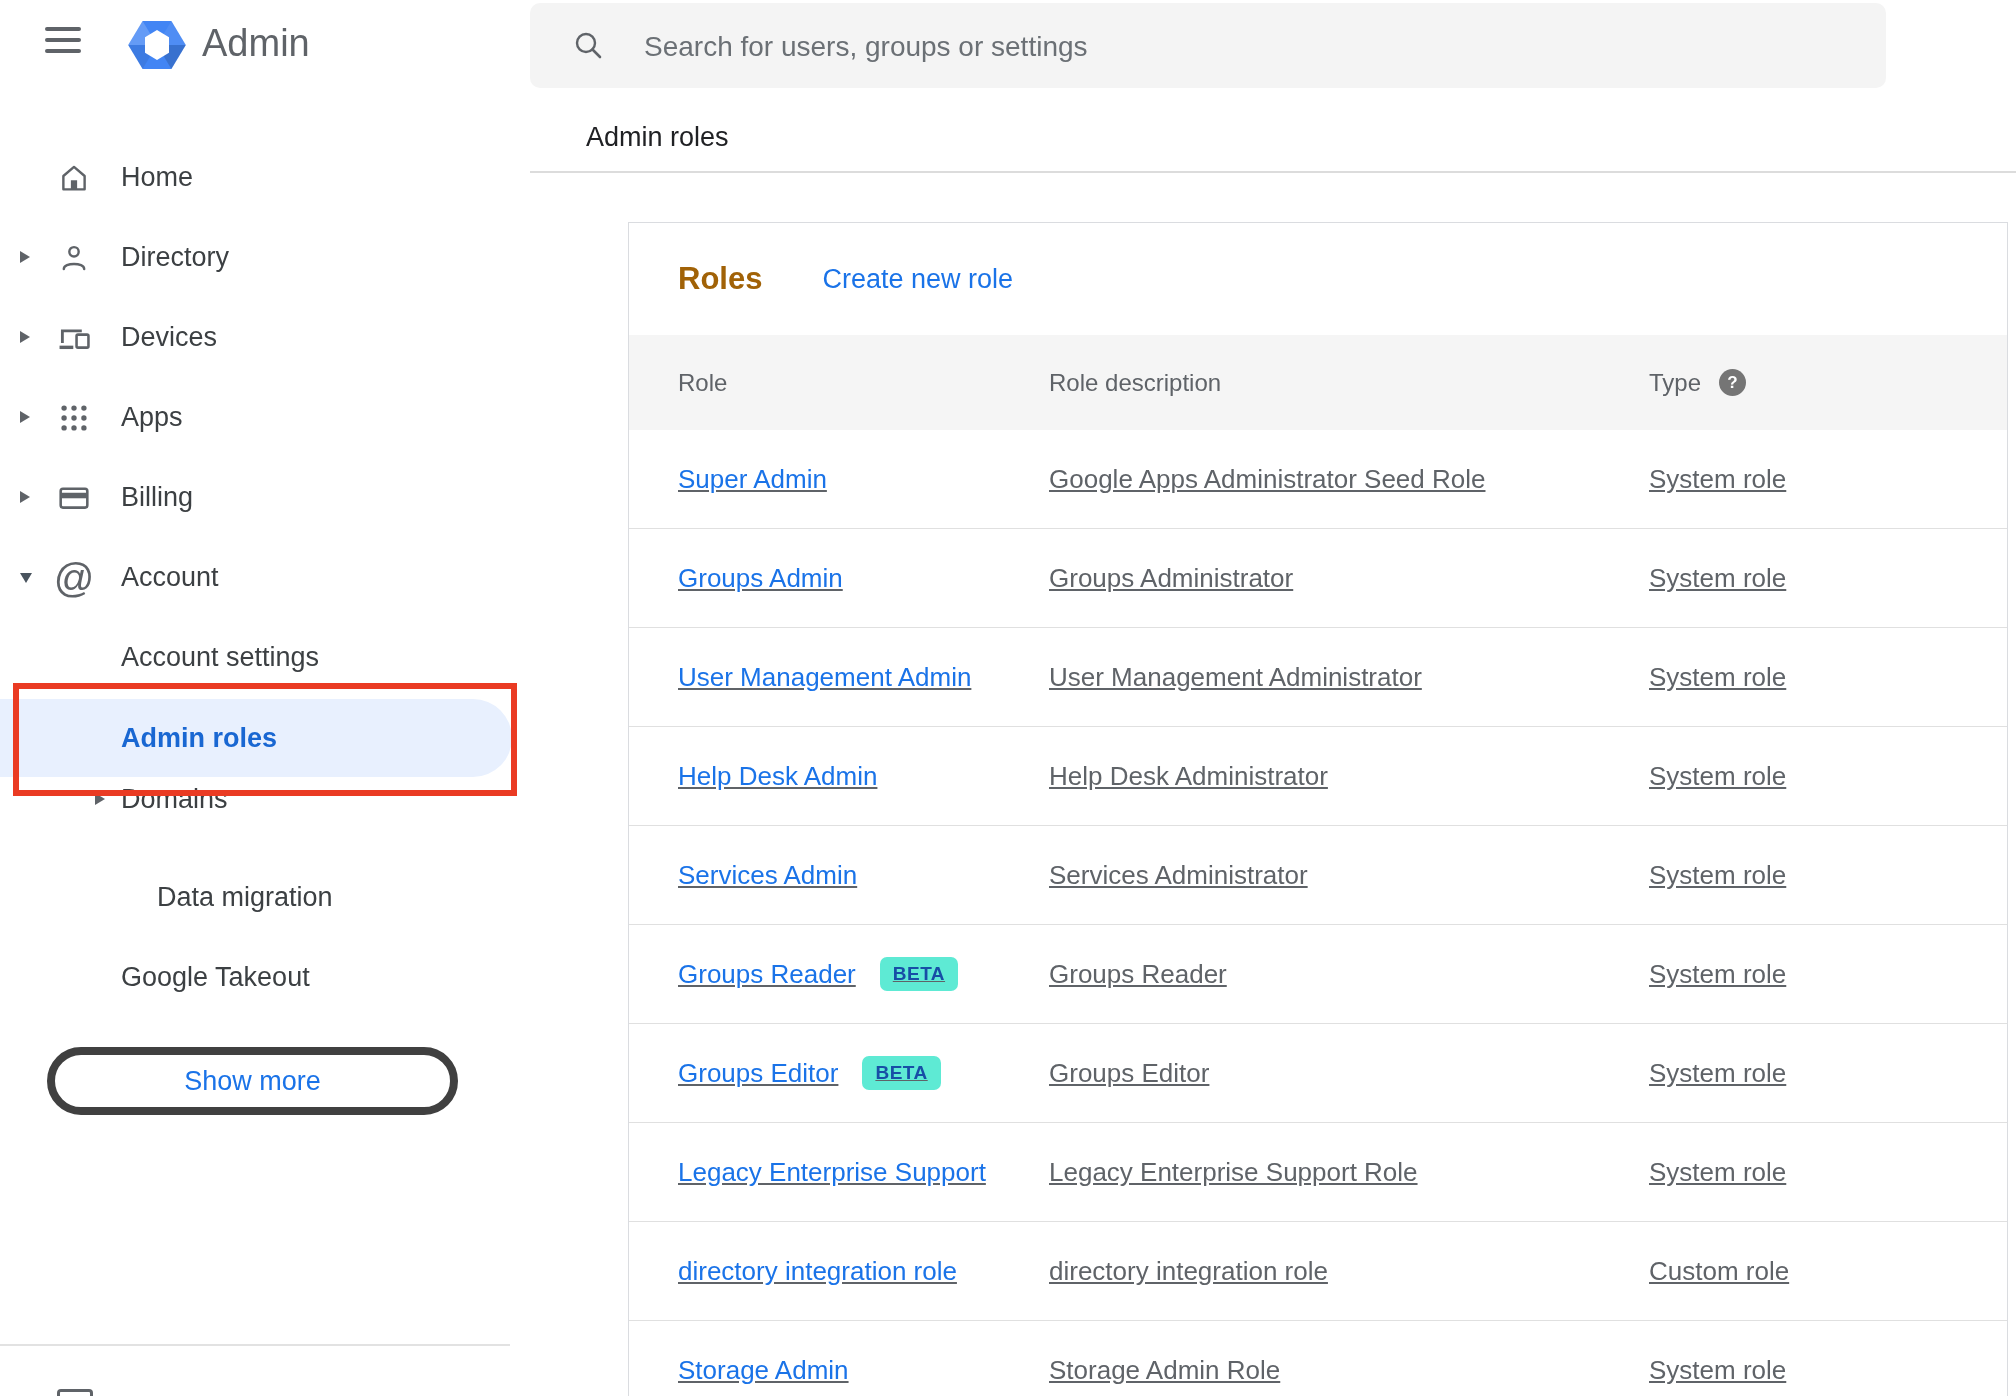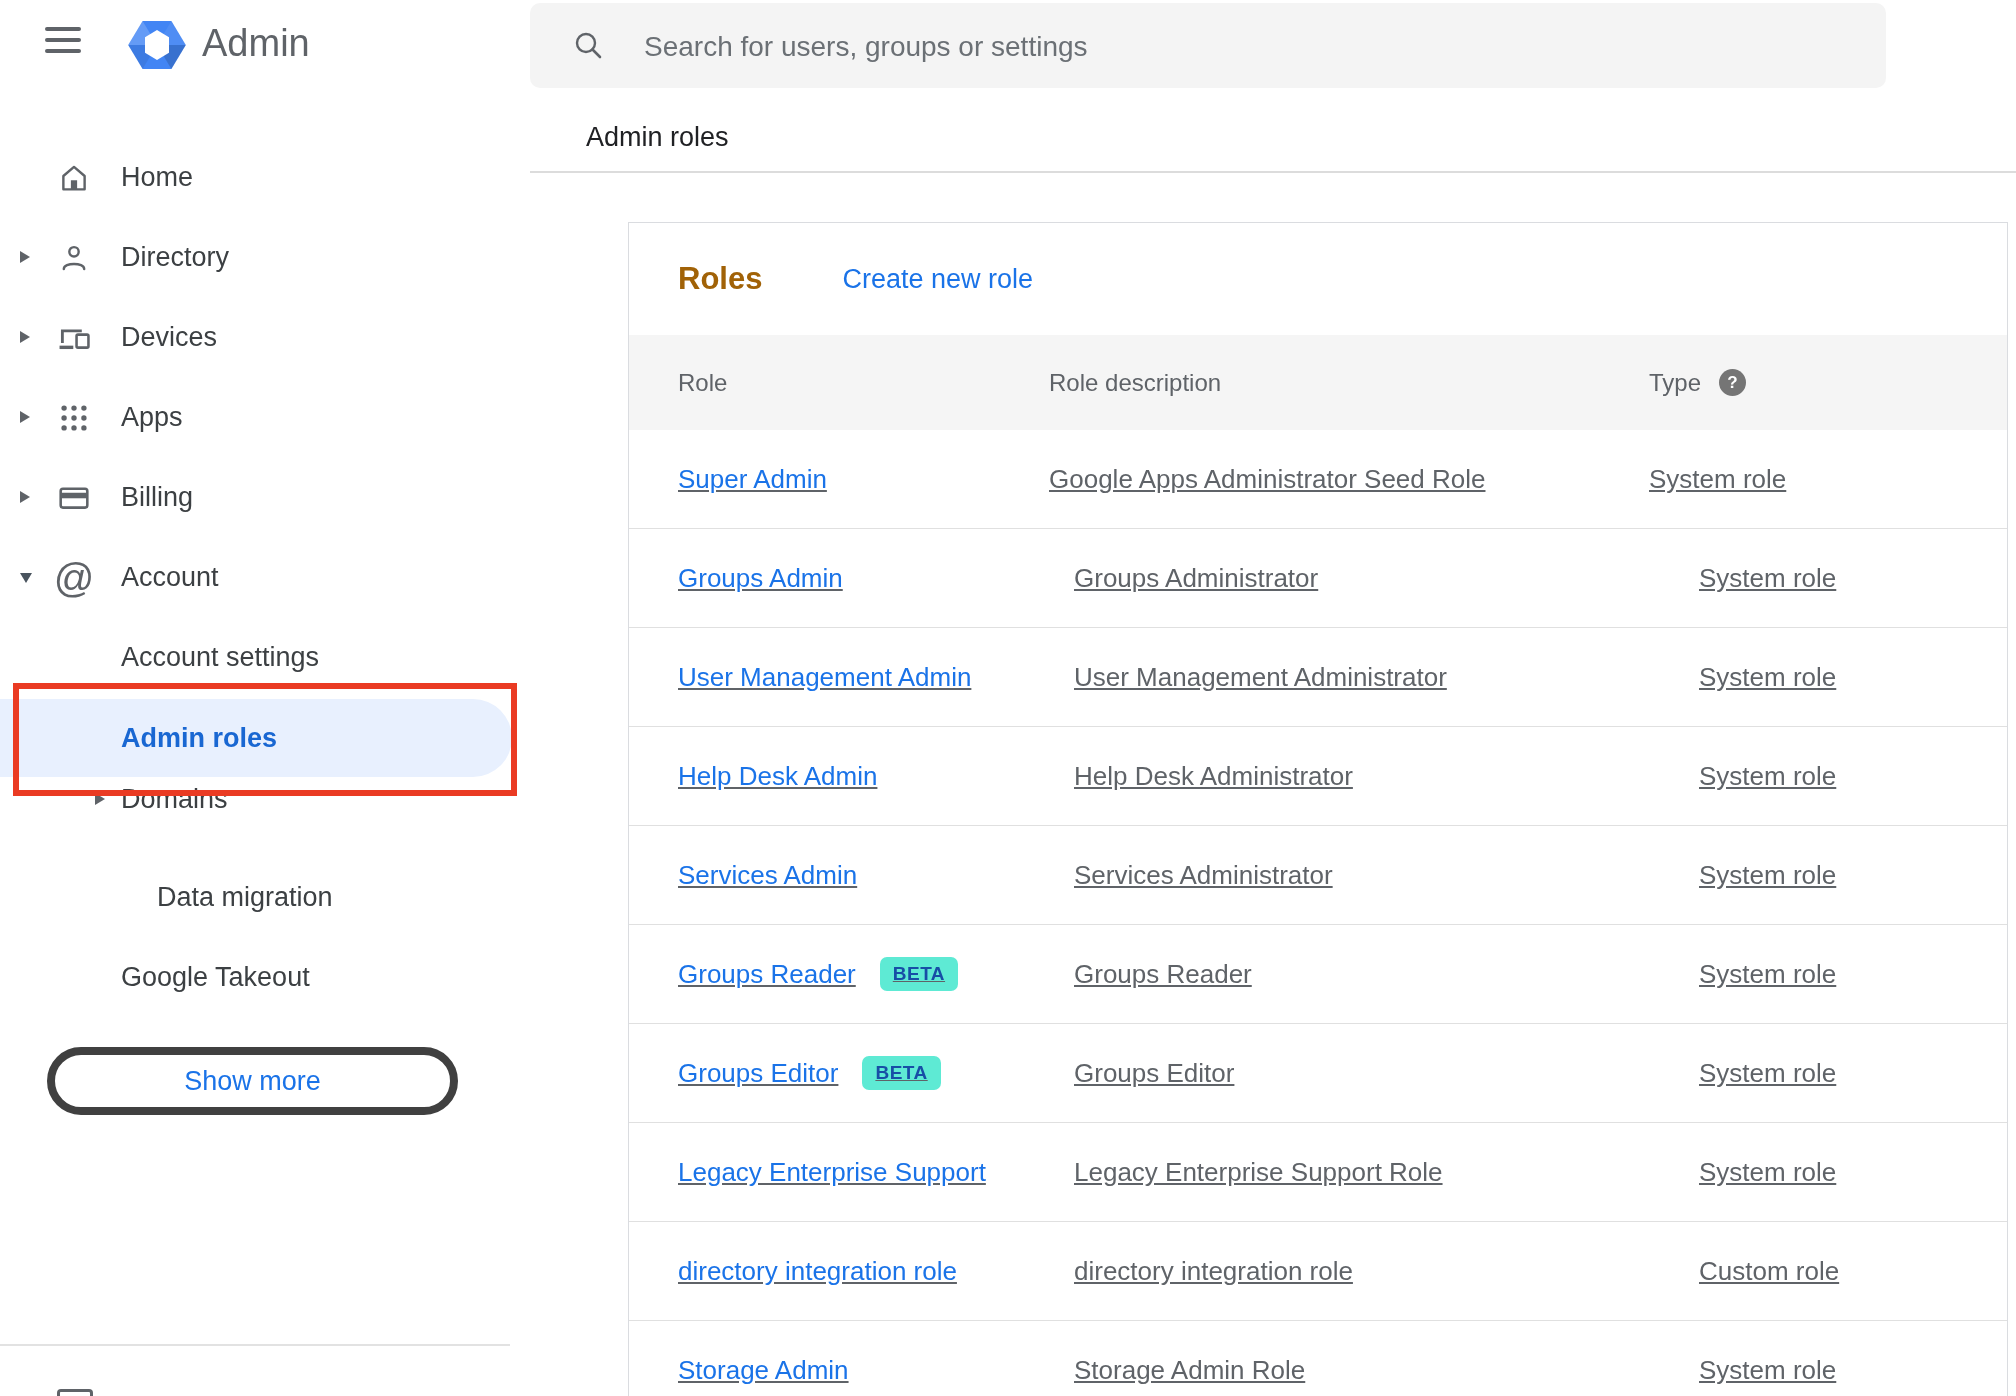--- a/index.html
+++ b/index.html
@@ -39,30 +39,30 @@
   .search-input{position:absolute;left:112px;top:0;width:1150px;height:85px;border:none;background:transparent;
     outline:none;font-size:28px;color:#5f6368;font-family:"Liberation Sans",sans-serif;}
   .search-input::placeholder{color:#6b7075;opacity:1;}
   .breadcrumb{position:absolute;left:586px;top:122px;font-size:27px;color:#202124;}
   .top-divider{position:absolute;left:530px;top:171px;width:1486px;height:2px;background:#dcdcdc;}
   
   .card{position:absolute;left:628px;top:222px;width:1380px;height:1175px;background:#fff;
     border:1px solid #dadce0;border-bottom:none;box-sizing:border-box;}
   .card-header{height:112px;display:flex;align-items:center;padding-left:49px;}
   .card-title{font-size:31px;font-weight:bold;color:#a16207;}
-  .create-link{margin-left:80px;font-size:27px;color:#1a73e8;cursor:pointer;}
+  .create-link{margin-left:60px;font-size:27px;color:#1a73e8;cursor:pointer;}
   .thead{height:95px;background:#f5f5f5;display:flex;align-items:center;padding-left:49px;
     font-size:24px;color:#5f6368;}
   .c1{width:371px;flex:none;display:flex;align-items:center;}
   .c2{width:600px;flex:none;}
   .c3{flex:1;display:flex;align-items:center;}
   .help-icon{margin-left:18px;width:27px;height:27px;border-radius:50%;background:#757575;color:#fff;
     font-size:17px;font-weight:bold;display:flex;align-items:center;justify-content:center;cursor:pointer;}
   .row{height:98px;display:flex;align-items:center;padding-left:49px;font-size:26px;color:#5f6368;text-decoration:underline;}
-  .row + .row{border-top:1px solid #e0e0e0;gap:25px;}
+  .row + .row{border-top:1px solid #e0e0e0;}
   .role-link{color:#1a73e8;cursor:pointer;text-decoration:none;}
   .beta-badge{margin-left:24px;padding:6px 13px;border-radius:7px;background:#5eead4;color:#174ea6;
     font-size:19px;font-weight:bold;letter-spacing:0.5px;}
 </style>
 </head>
 <body>
 
 <div class="sidebar">
 
   <div class="hamburger">

